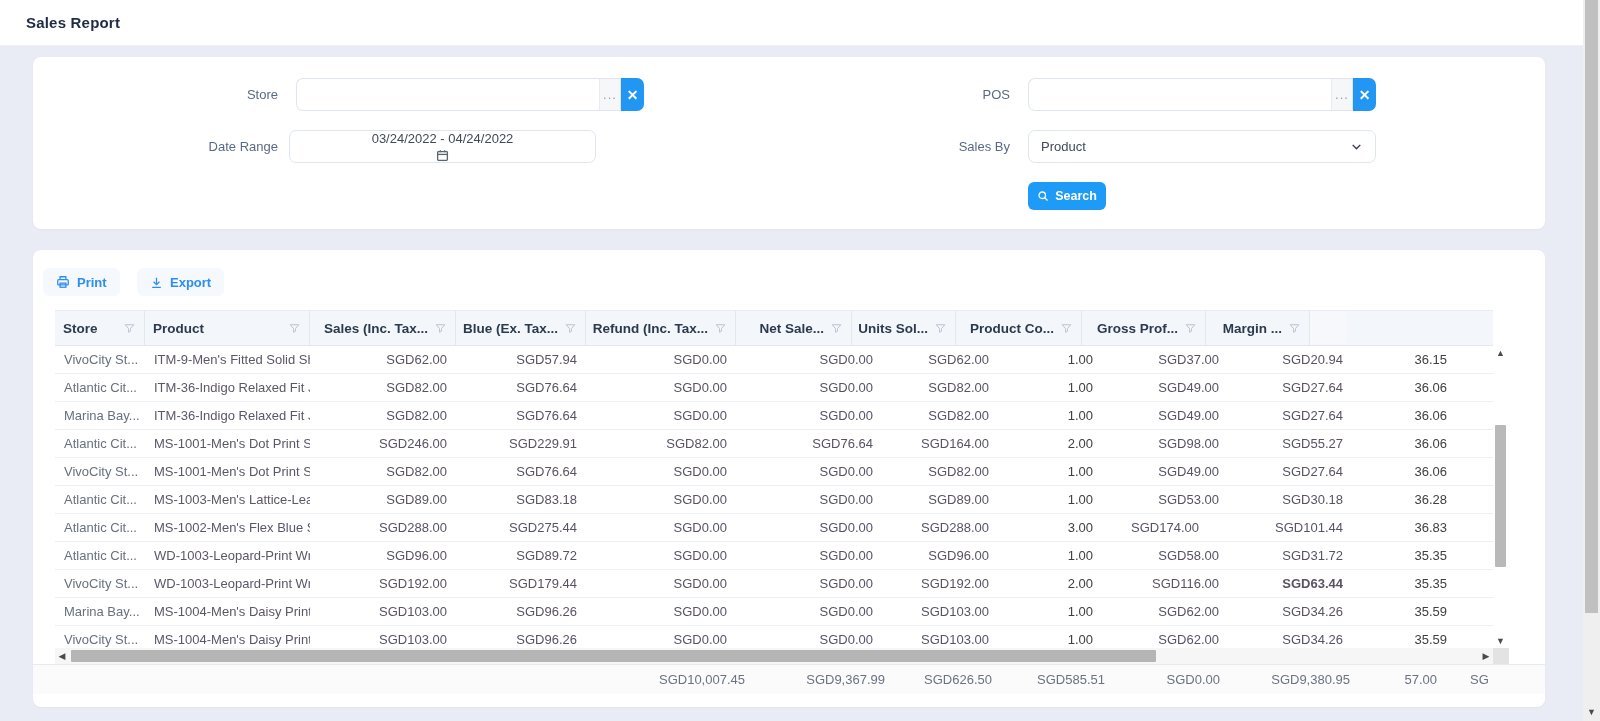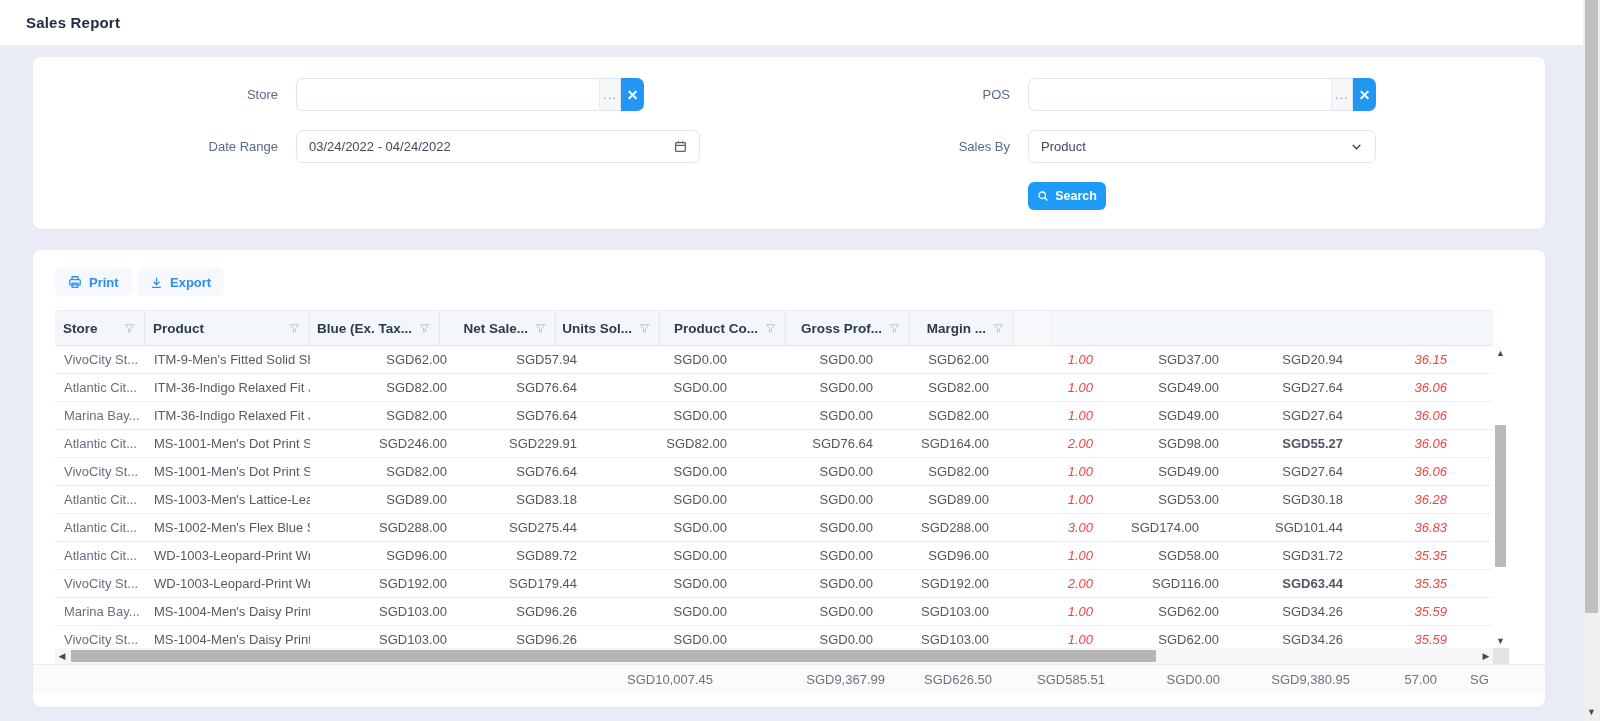--- a/index.html
+++ b/index.html
@@ -34,21 +34,21 @@
   .hcell { display:flex; align-items:center; font-size:13.5px; font-weight:600; color:#2b3a4d; border-right:1px solid #e3e8ef; padding:0 8px; overflow:hidden; white-space:nowrap; }
   .hcell.right { justify-content:flex-end; gap:6px; }
   .hcell.left  { justify-content:space-between; }
   .hcell.empty { background:#f6f8fc; border-right:none; }
   .grid-body { overflow:hidden; position:relative; background:#fff; }
   .tr { display:flex; height:28px; border-bottom:1px solid #eceef2; background:#fff; }
   .td { font-size:13px; line-height:27px; padding:0 9px; overflow:hidden; white-space:nowrap; }
   .td.left  { text-align:left;  color:#68707f; }
   .td.prod  { color:#5c5668; }
   .td.right { text-align:right; color:#595264; }
-  .td.plain { color:#ef4444;font-style:italic; }
+  .td.plain { color:#404040; }
 
   
   .vscroll { position:absolute; left:1460px; top:96px; width:15px; height:302px; background:#fff; }
   .vscroll .arrow { position:absolute; left:0; width:15px; height:14px; color:#4a4a4a; font-size:9px; text-align:center; line-height:14px; cursor:pointer; }
   .vscroll .thumb { position:absolute; left:2px; width:11px; background:#b9b9b9; border-radius:1px; cursor:pointer; }
   .hscroll { position:absolute; left:22px; top:398px; width:1438px; height:16px; background:#f6f6f6; }
   .hscroll .arrow { position:absolute; top:0; width:14px; height:16px; color:#4a4a4a; font-size:9px; text-align:center; line-height:16px; cursor:pointer; }
   .hscroll .thumb { position:absolute; top:2px; height:12px; background:#b5b5b5; border-radius:1px; cursor:pointer; }
   .scroll-corner { position:absolute; left:1460px; top:398px; width:16px; height:16px; background:#e3e3e3; }
 
@@ -75,21 +75,21 @@
   <div class="f-label" style="left:115px; top:21px;">Store</div>
   <div class="inp-group" style="left:263px; top:21px; width:348px;">
     <div class="inp-box">
         <span></span>
       </div>
     <div class="dots-btn">...</div>
     <div class="x-btn">✕</div>
   </div>
 
   <div class="f-label" style="left:115px; top:73px;">Date Range</div>
-  <div class="plain-input" style="left:263px; top:73px; width:404px;">
+  <div class="plain-input" style="left:256px; top:73px; width:307px;flex-direction:column;">
     <span>03/24/2022 - 04/24/2022</span>
     <span class="icon cal-icon">
       <svg width="13" height="13" viewBox="0 0 24 24" fill="none" stroke="#5a6470" stroke-width="2.4">
           <rect x="3" y="5" width="18" height="16" rx="1.5"></rect>
           <line x1="3" y1="10" x2="21" y2="10"></line>
           <line x1="8" y1="2.5" x2="8" y2="6"></line>
           <line x1="16" y1="2.5" x2="16" y2="6"></line>
         </svg>
     </span>
   </div>
@@ -119,21 +119,21 @@
           <circle cx="10.5" cy="10.5" r="6.5"></circle>
           <line x1="15.5" y1="15.5" x2="21" y2="21"></line>
         </svg>
     </span>
     <span>Search</span>
   </button>
 </div>
 
 <div class="card table-card">
 
-  <button class="tool-btn" style="left:22px;">
+  <button class="tool-btn" style="left:10px;">
     <span class="icon">
       <svg width="14" height="14" viewBox="0 0 24 24" fill="none" stroke="#2d8ef0" stroke-width="2.2">
           <path d="M7 8V3h10v5"></path>
           <rect x="3" y="8" width="18" height="9" rx="1.5"></rect>
           <rect x="7" y="14" width="10" height="7"></rect>
         </svg>
     </span>
     <span>Print</span>
   </button>
   <button class="tool-btn" style="left:104px;">
@@ -158,22 +158,38 @@
           </span>
         </div>
         <div class="hcell left" style="width: 165px;">
           <span>Product</span>
           <span class="icon">
             <svg width="13" height="13" viewBox="0 0 24 24" fill="none" stroke="#bcc3d0" stroke-width="1.8">
               <path d="M4 5h16l-6.2 7.2V17l-3.6 2v-6.8z"></path>
             </svg>
           </span>
         </div>
+        <div class="hcell right" style="width: 146px;">
+          <span>Sales (Inc. Tax...</span>
+          <span class="icon">
+            <svg width="13" height="13" viewBox="0 0 24 24" fill="none" stroke="#bcc3d0" stroke-width="1.8">
+              <path d="M4 5h16l-6.2 7.2V17l-3.6 2v-6.8z"></path>
+            </svg>
+          </span>
+        </div>
         <div class="hcell right" style="width: 130px;">
           <span>Blue (Ex. Tax...</span>
+          <span class="icon">
+            <svg width="13" height="13" viewBox="0 0 24 24" fill="none" stroke="#bcc3d0" stroke-width="1.8">
+              <path d="M4 5h16l-6.2 7.2V17l-3.6 2v-6.8z"></path>
+            </svg>
+          </span>
+        </div>
+        <div class="hcell right" style="width: 150px;">
+          <span>Refund (Inc. Tax...</span>
           <span class="icon">
             <svg width="13" height="13" viewBox="0 0 24 24" fill="none" stroke="#bcc3d0" stroke-width="1.8">
               <path d="M4 5h16l-6.2 7.2V17l-3.6 2v-6.8z"></path>
             </svg>
           </span>
         </div>
         <div class="hcell right" style="width: 116px;">
           <span>Net Sale...</span>
           <span class="icon">
             <svg width="13" height="13" viewBox="0 0 24 24" fill="none" stroke="#bcc3d0" stroke-width="1.8">
@@ -261,21 +277,21 @@
         <div class="tr">
           <div class="td left" style="width: 90px;">Atlantic Cit...</div>
           <div class="td left prod" style="width: 165px;">MS-1001-Men's Dot Print Shirt</div>
           <div class="td right" style="width: 146px;">SGD246.00</div>
           <div class="td right" style="width: 130px;">SGD229.91</div>
           <div class="td right" style="width: 150px;">SGD82.00</div>
           <div class="td right" style="width: 146px;">SGD76.64</div>
           <div class="td right" style="width: 116px;">SGD164.00</div>
           <div class="td right plain" style="width: 104px;">2.00</div>
           <div class="td right" style="width: 126px;">SGD98.00</div>
-          <div class="td right" style="width: 124px; font-weight: bold;">SGD55.27</div>
+          <div class="td right" style="width: 124px;">SGD55.27</div>
           <div class="td right plain" style="width: 104px;">36.06</div>
           <div class="td" style="width: 37px;"></div>
         </div>
         <div class="tr">
           <div class="td left" style="width: 90px;">VivoCity St...</div>
           <div class="td left prod" style="width: 165px;">MS-1001-Men's Dot Print Shirt</div>
           <div class="td right" style="width: 146px;">SGD82.00</div>
           <div class="td right" style="width: 130px;">SGD76.64</div>
           <div class="td right" style="width: 150px;">SGD0.00</div>
           <div class="td right" style="width: 146px;">SGD0.00</div>
@@ -380,21 +396,21 @@
   </div>
 
   <div class="hscroll">
     <div class="arrow" style="left:0;">◀</div>
     <div class="thumb" style="left:16px; width:1085px;"></div>
     <div class="arrow" style="right:0;">▶</div>
   </div>
   <div class="scroll-corner"></div>
 
   <div class="summary-row">
-    <span class="sum-cell" style="right:832px;">SGD10,007.45</span>
+    <span class="sum-cell" style="right:800px;">SGD10,007.45</span>
     <span class="sum-cell" style="right:660px;">SGD9,367.99</span>
     <span class="sum-cell" style="right:553px;">SGD626.50</span>
     <span class="sum-cell" style="right:440px;">SGD585.51</span>
     <span class="sum-cell" style="right:325px;">SGD0.00</span>
     <span class="sum-cell" style="right:195px;">SGD9,380.95</span>
     <span class="sum-cell" style="right:108px;">57.00</span>
     <span class="sum-cell" style="left:1437px;">SG</span>
   </div>
 </div>
 

